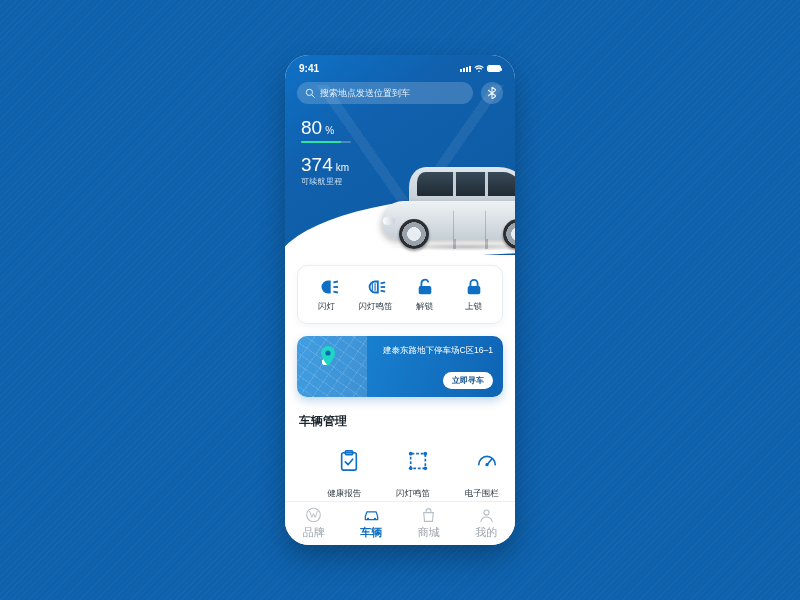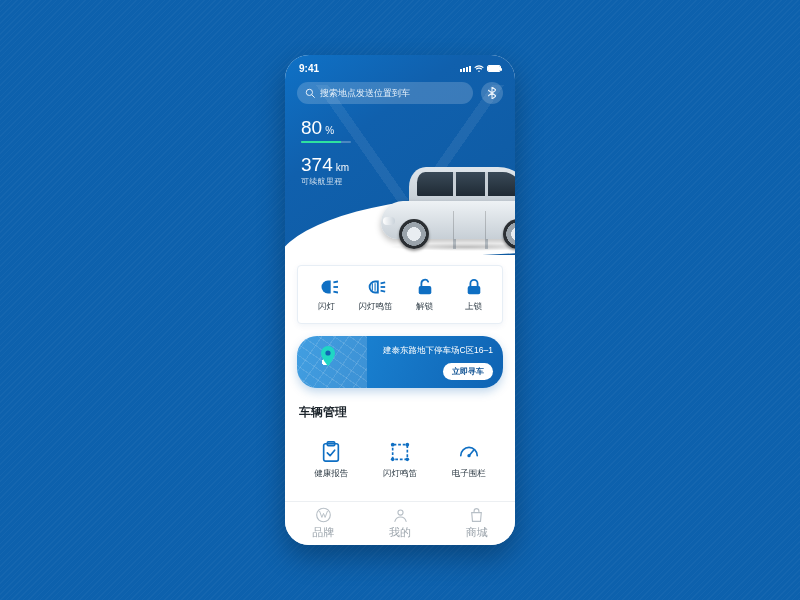--- a/index.html
+++ b/index.html
@@ -119,31 +119,31 @@
     box-shadow:0 2px 3px rgba(0,0,0,.4);
   }
   .wheel.wf{left:18px} .wheel.wr{right:18px}
   .headlamp{position:absolute;left:2px;bottom:24px;width:12px;height:8px;border-radius:4px;background:linear-gradient(90deg,#fff,#c9d2da);}
   .car-shadow{position:absolute;left:8px;right:8px;bottom:-2px;height:8px;border-radius:50%;
     background:radial-gradient(ellipse at center, rgba(0,0,0,.25), transparent 70%);}
 
   
   .panel { position:relative; z-index:4; padding:10px 12px 0; }
   .quick {
-    background:#fff; border:1px solid #e7eef5; border-radius:4px;
+    background:#fff; border:1px solid #e7eef5; border-radius:10px;
     display:flex; justify-content:space-around; padding:12px 4px 10px;
     box-shadow:0 2px 6px rgba(14,70,130,.06);
   }
   .qa { display:flex; flex-direction:column; align-items:center; gap:5px; width:48px;}
   .qa-ico { width:22px; height:18px; color:#0f6fc3; }
   .qa-label{ font-size:8.5px; color:#2d3a44; }
 
   
   .loc-card{
-    margin-top:12px; height:52px; border-radius:20px; overflow:hidden;
+    margin-top:12px; height:61px; border-radius:10px; overflow:hidden;
     background:linear-gradient(110deg,#1d8cdc 0%,#0f63b3 100%);
     position:relative; color:#fff;
     box-shadow:0 4px 10px rgba(15,100,180,.25);
   }
   .loc-map{
     position:absolute;left:0;top:0;bottom:0;width:70px;
     background:
       radial-gradient(circle at 28px 26px,#fff 0 3px,transparent 3px),
       linear-gradient(90deg,rgba(255,255,255,.16) 0 100%),
       repeating-linear-gradient(35deg,rgba(255,255,255,.12) 0 1px,transparent 1px 9px),
@@ -153,21 +153,21 @@
   .loc-addr{position:absolute;right:10px;top:9px;font-size:8.5px;}
   .loc-btn{
     position:absolute;right:10px;bottom:8px;
     background:#fff;color:#0a4e90;font-size:8px;font-weight:600;
     padding:3px 9px;border-radius:9px;
   }
 
   
   .section-title{margin:16px 2px 20px;font-size:12px;font-weight:700;color:#1c242b;}
   .mgmt{display:flex;justify-content:space-around;margin-top:4px;}
-  .mg{display:flex;flex-direction:column;align-items:center;gap:5px;width:60px;}
+  .mg{display:flex;flex-direction:column;align-items:flex-end;gap:16px;width:60px;}
   .mg-ico{width:24px;height:22px;color:#0f6fc3;}
   .mg-label{font-size:8.5px;color:#2d3a44;}
 
   
   .nav{
     position:absolute;left:0;right:0;bottom:0;height:44px;
     display:flex;border-top:1px solid #eceff2;background:#fff;
   }
   .nav-item{flex:1;display:flex;flex-direction:column;align-items:center;justify-content:center;gap:2px;}
   .nav-ico{width:17px;height:16px;color:#b7bfc6;}
@@ -327,29 +327,37 @@
   </div>
 
   <div class="nav">
     <div class="nav-item">
       <svg class="nav-ico" viewBox="0 0 20 20">
           <circle cx="10" cy="10" r="8.5" fill="none" stroke="currentColor" stroke-width="1.4"></circle>
           <path d="M5 5l3 8 2-5 2 5 3-8" fill="none" stroke="currentColor" stroke-width="1.2" stroke-linejoin="round"></path>
         </svg>
       <span class="nav-label">品牌</span>
     </div>
+    <div class="nav-item active">
+      <svg class="nav-ico" viewBox="0 0 22 16">
+          <path d="M3 10l2-6h12l2 6v4H3v-4z" fill="none" stroke="currentColor" stroke-width="1.6" stroke-linejoin="round"></path>
+          <circle cx="6.5" cy="13" r="1.5" fill="currentColor"></circle>
+          <circle cx="15.5" cy="13" r="1.5" fill="currentColor"></circle>
+        </svg>
+      <span class="nav-label">车辆</span>
+    </div>
+    <div class="nav-item">
+      <svg class="nav-ico" viewBox="0 0 20 20">
+          <path d="M4 7h12l-1 11H5L4 7z" fill="none" stroke="currentColor" stroke-width="1.4"></path>
+          <path d="M7 7V5a3 3 0 116 0v2" fill="none" stroke="currentColor" stroke-width="1.4"></path>
+        </svg>
+      <span class="nav-label">商城</span>
+    </div>
     <div class="nav-item">
       <svg class="nav-ico" viewBox="0 0 20 20">
           <circle cx="10" cy="7" r="3.2" fill="none" stroke="currentColor" stroke-width="1.4"></circle>
           <path d="M3 18c1-4 4.5-5.5 7-5.5S16 14 17 18" fill="none" stroke="currentColor" stroke-width="1.4" stroke-linecap="round"></path>
         </svg>
       <span class="nav-label">我的</span>
     </div>
-    <div class="nav-item">
-      <svg class="nav-ico" viewBox="0 0 20 20">
-          <path d="M4 7h12l-1 11H5L4 7z" fill="none" stroke="currentColor" stroke-width="1.4"></path>
-          <path d="M7 7V5a3 3 0 116 0v2" fill="none" stroke="currentColor" stroke-width="1.4"></path>
-        </svg>
-      <span class="nav-label">商城</span>
-    </div>
   </div>
 
 </div>
 
 </body></html>

